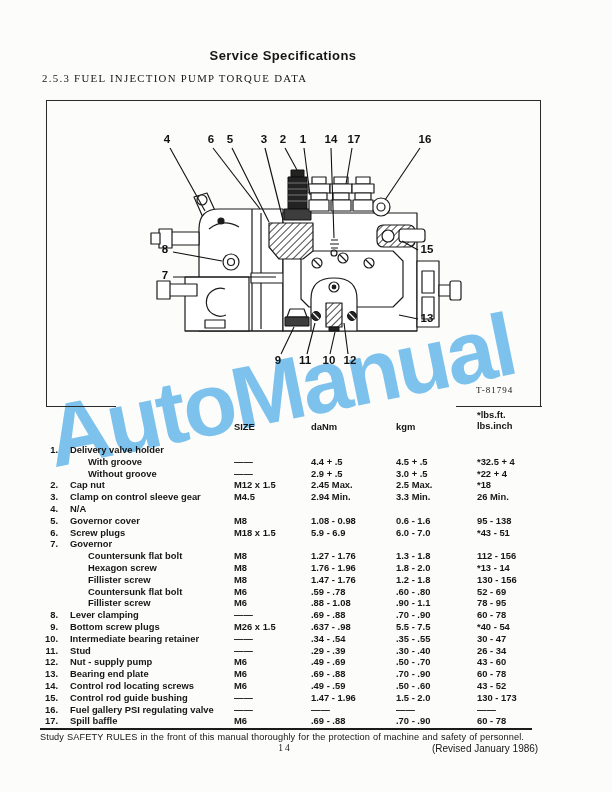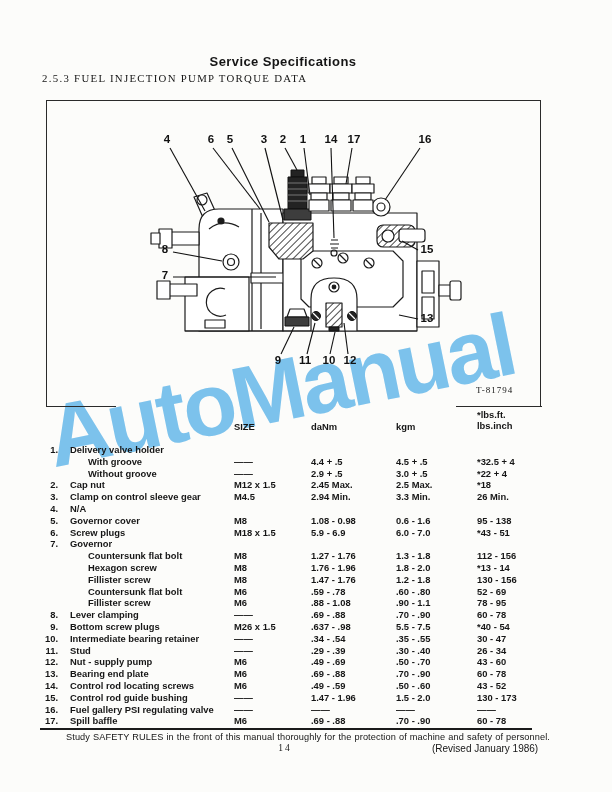--- a/index.html
+++ b/index.html
@@ -9,21 +9,21 @@
     font-family:"Liberation Sans",sans-serif;color:#151515;
   }
   .page > *{position:absolute;z-index:1;}
   .watermark{
     z-index:0;left:48px;top:398px;height:80px;line-height:80px;
     font-family:"Liberation Sans",sans-serif;font-weight:bold;
     font-size:88px;letter-spacing:-3px;white-space:nowrap;
     transform:rotate(-11.5deg);transform-origin:left center;
   }
   .doc-title{
-    left:283px;top:54px;transform:translateX(-50%);
+    left:283px;top:48px;transform:translateX(-50%);
     font-size:13px;font-weight:bold;letter-spacing:.4px;white-space:nowrap;
   }
   .section-heading{
     left:42px;top:72px;
     font-family:"Liberation Serif",serif;font-size:10.8px;
     letter-spacing:1.3px;white-space:nowrap;
   }
   .figure-box{
     left:46px;top:100px;width:495px;height:307px;box-sizing:border-box;
     border:1.5px solid #2a2a2a;border-bottom:none;
@@ -56,21 +56,21 @@
   .c-num{left:36px;width:22px;text-align:right;}
   .c-item{left:70px;}
   .c-size{left:234px;}
   .c-danm{left:311px;}
   .c-kgm{left:396px;}
   .c-lbs{left:477px;text-align:center;}
   .footer-rule{left:40px;top:728px;width:492px;height:1.6px;background:#1b1b1b;}
   .safety-note{
     left:40px;top:731.5px;width:484px;
     font-size:9.2px;letter-spacing:.1px;
-    text-align:justify;text-align-last:justify;margin-left:26px;
+    text-align:justify;text-align-last:justify;
   }
   .page-number{
     left:270px;top:743px;width:30px;text-align:center;
     font-family:"Liberation Serif",serif;font-size:9.5px;letter-spacing:2px;
   }
   .revision{left:432px;top:743px;font-size:10px;white-space:nowrap;}
   
   svg .ln{stroke:#1b1b1b;stroke-width:1.2;fill:none;stroke-linejoin:round;}
   svg .wh{fill:#ffffff;}
   svg .dk{fill:#232323;stroke:#111;stroke-width:1;}

